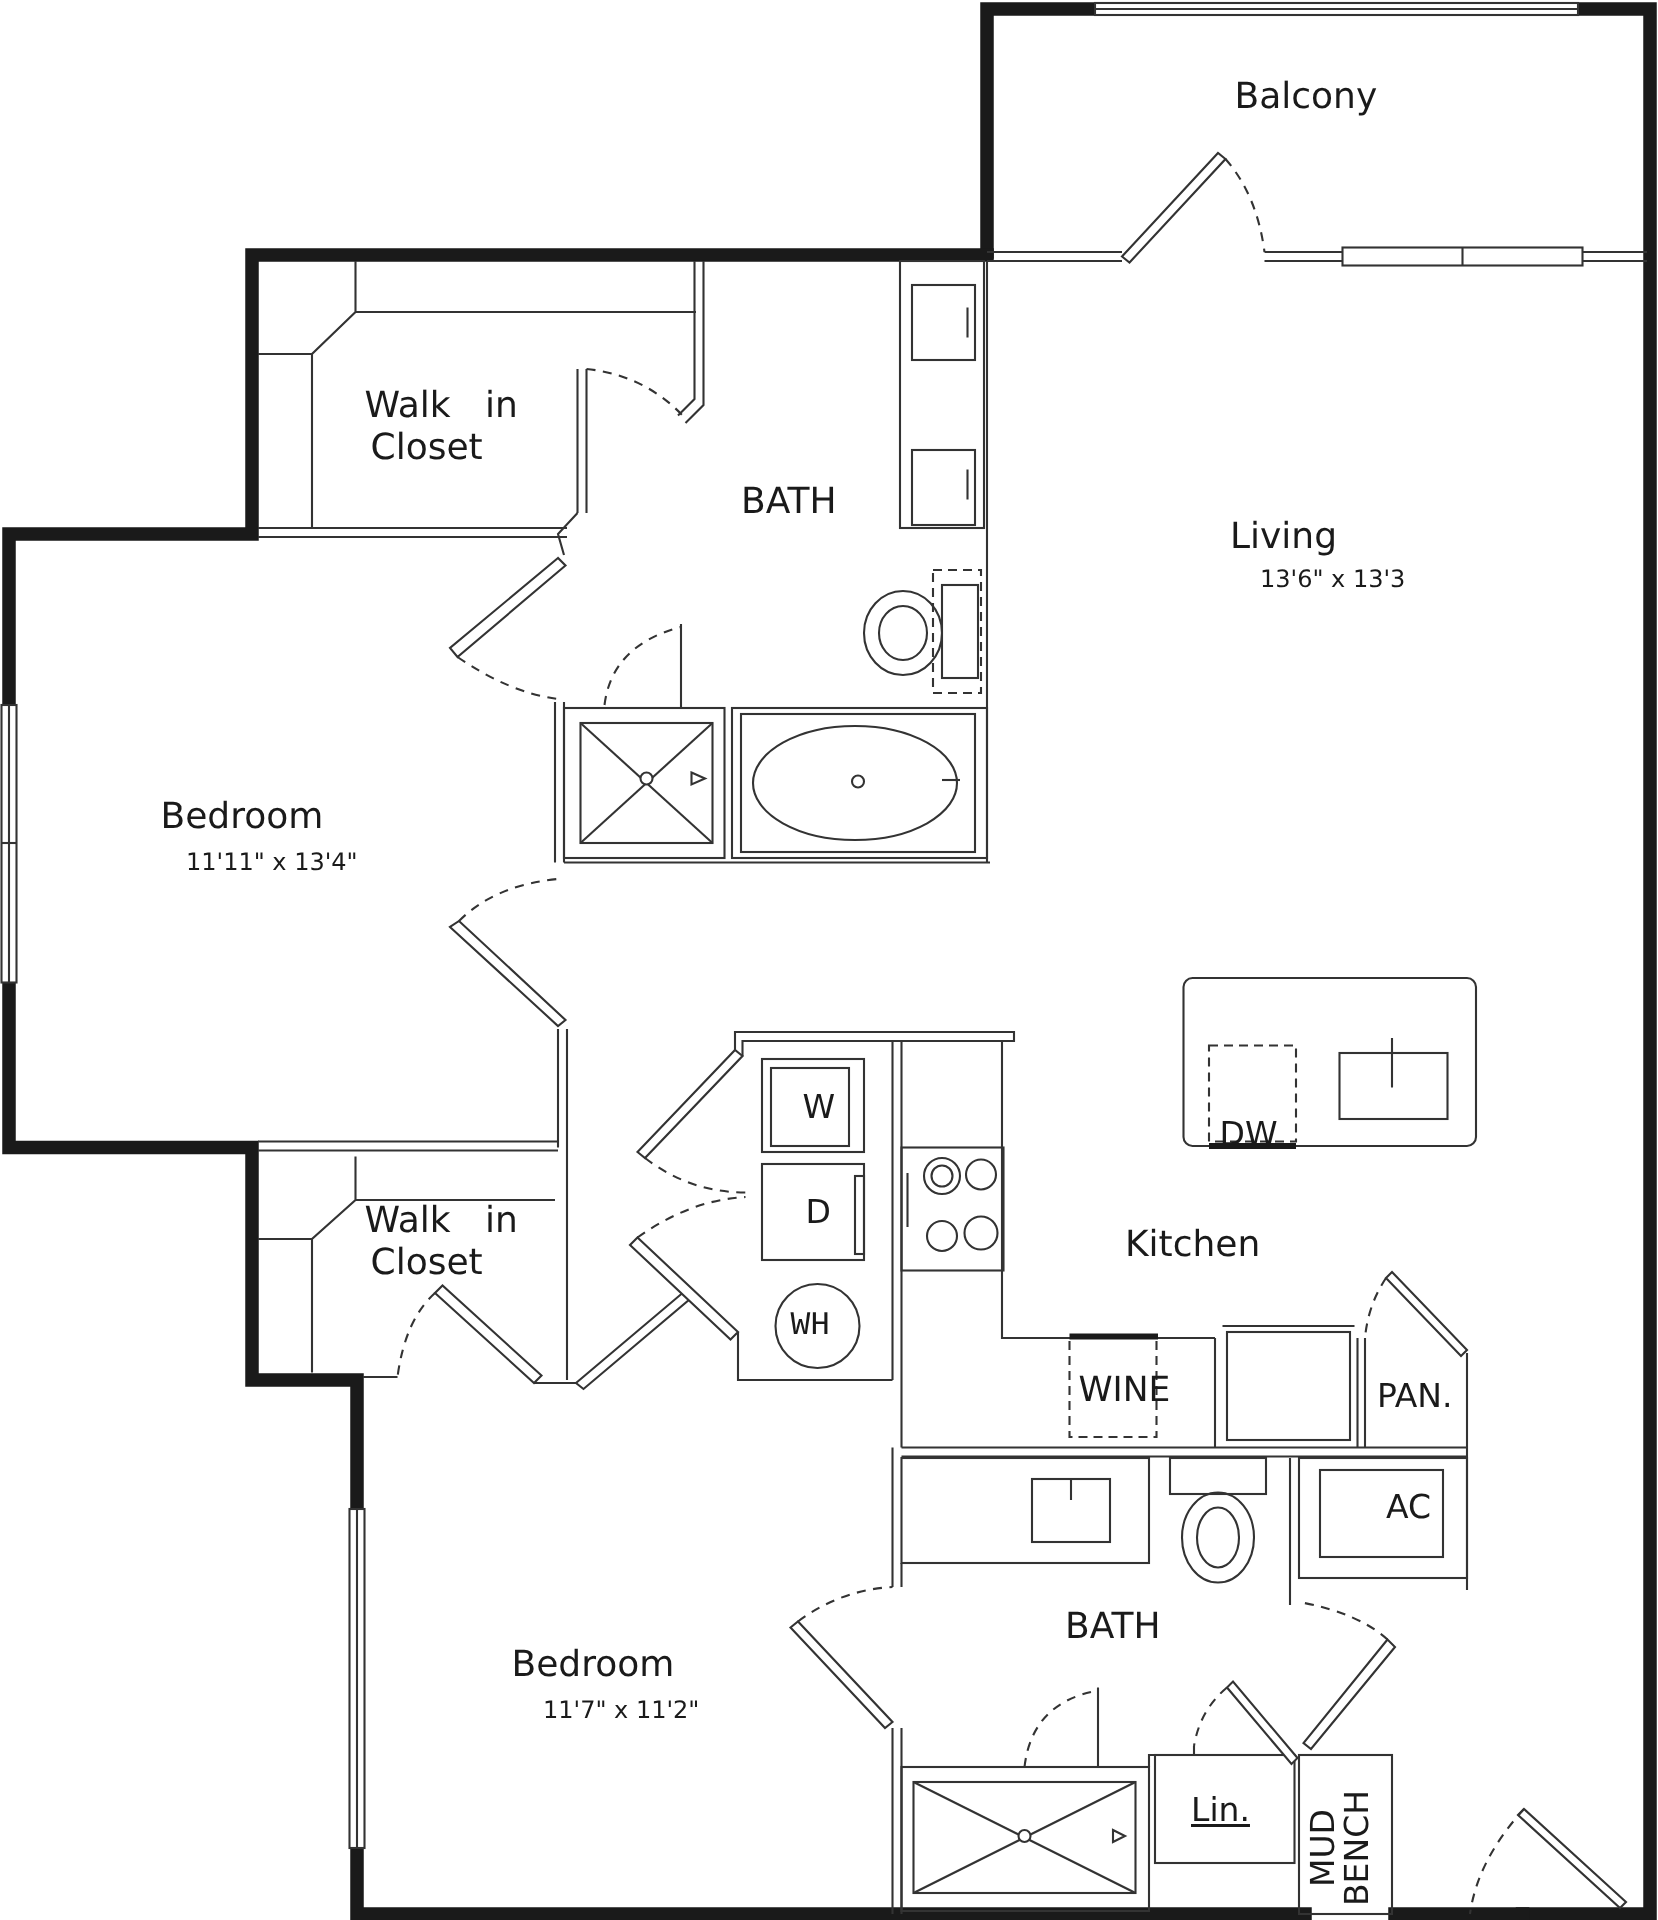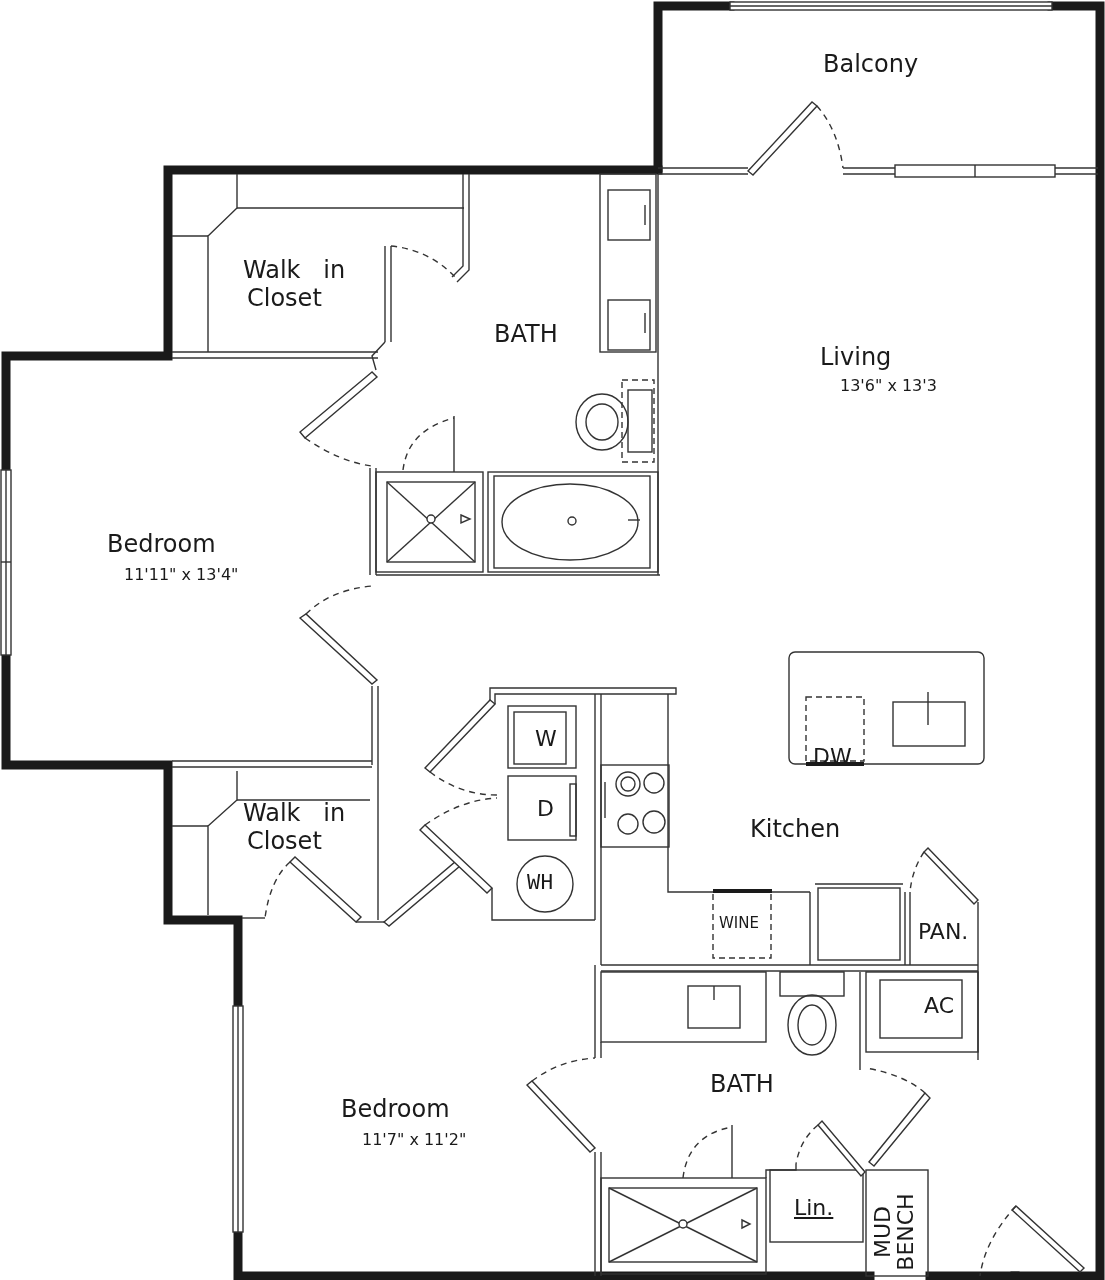--- a/index.html
+++ b/index.html
@@ -2,21 +2,21 @@
 <html><head>
 <meta charset="utf-8">
 <style>
   html, body { margin: 0; padding: 0; background: #ffffff; }
   body { width: 1105px; height: 1280px; position: relative; overflow: hidden; font-family: "DejaVu Sans", "Liberation Sans", sans-serif; }
   #plan { position: absolute; left: 0; top: 0; }
   .lbl { position: absolute; color: #1a1a1a; white-space: nowrap; font-family: "DejaVu Sans", "Liberation Sans", sans-serif; line-height: 1; }
   .room { font-size: 24px; }
   .dim { font-size: 16px; }
   .fix { font-size: 22px; }
-  .small { font-size: 15px; }
+  .small { font-size: 23px; }
   .vert { transform: rotate(-90deg); transform-origin: center; font-size: 22px; text-align: center; line-height: 1.05; }
 </style>
 </head>
 <body>
 
 <svg id="plan" width="1105" height="1280" viewBox="0 0 1105 1280" xmlns="http://www.w3.org/2000/svg">
   <g fill="none" stroke="#333" stroke-width="1.4">
 
     <g stroke="#1a1a1a" stroke-width="9" stroke-linecap="square">
 

